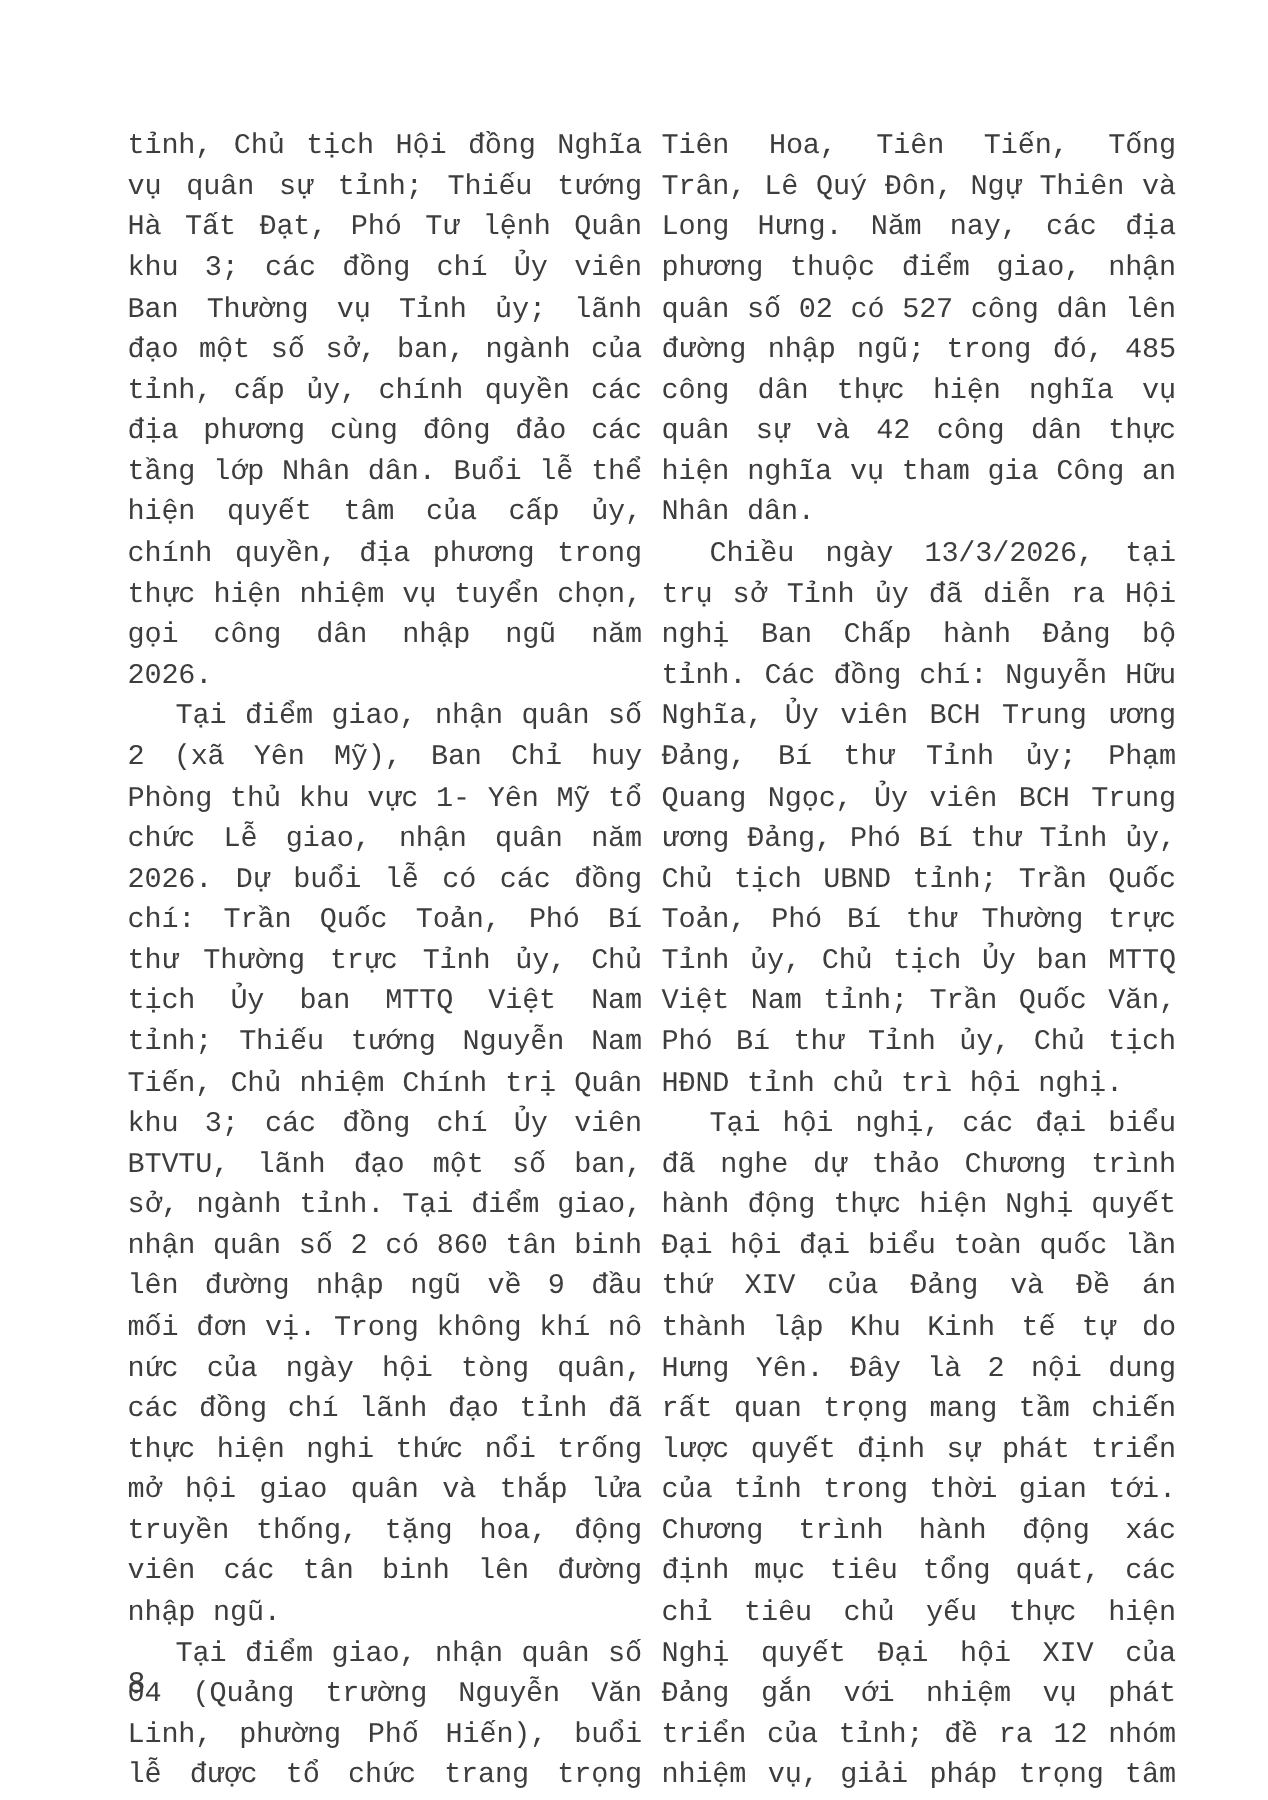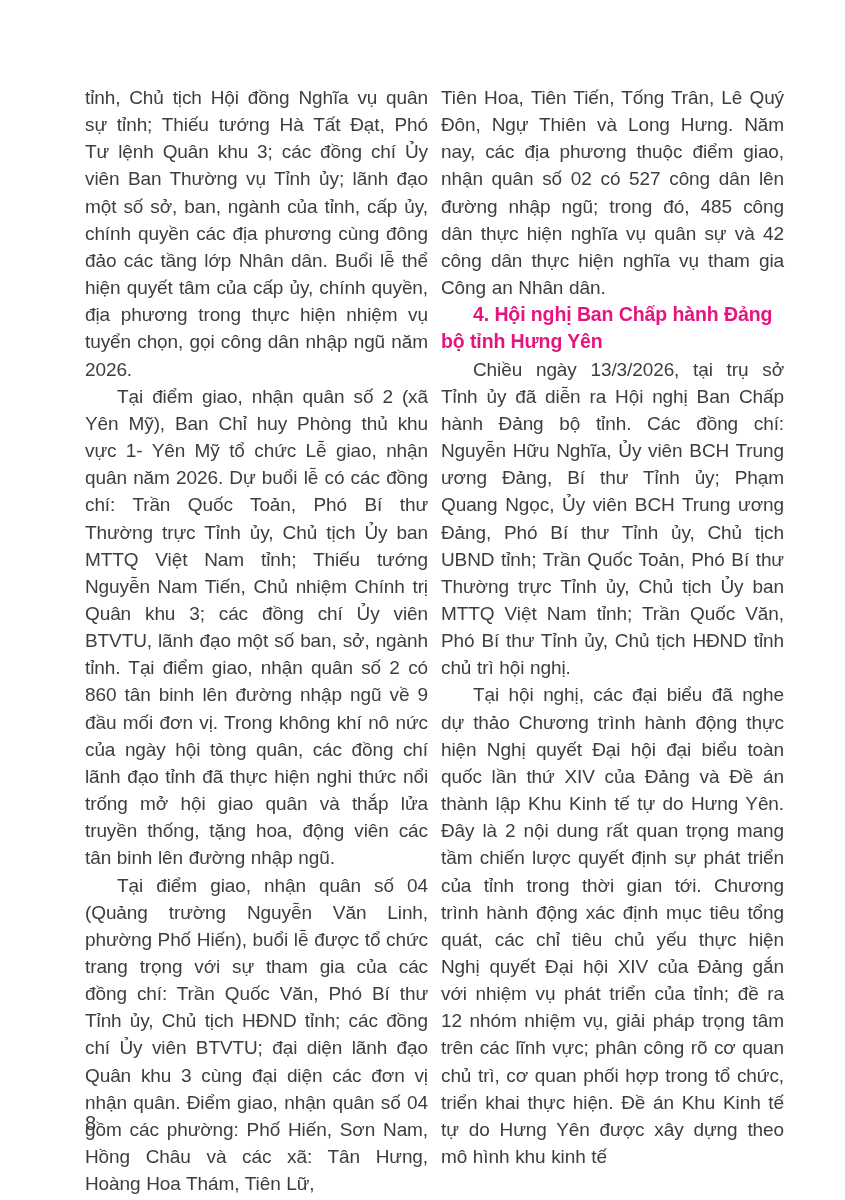--- a/index.html
+++ b/index.html
@@ -11,21 +11,21 @@
   html, body {
     margin: 0;
     padding: 0;
     background: #ffffff;
   }
   .page {
     position: relative;
     width: 845px;
     height: 1200px;
     background: var(--paper);
-    font-family: Liberation Sans, sans-serif;
+    font-family: Liberation Mono, monospace;
     overflow: hidden;
   }
   .content {
     position: absolute;
     left: 85px;
     top: 84px;
     width: 699px;
     display: flex;
     column-gap: 13px;
   }
@@ -73,21 +73,20 @@
   <main class="content">
 
     <section class="column">
       <p class="continued">tỉnh, Chủ tịch Hội đồng Nghĩa vụ quân sự tỉnh; Thiếu tướng Hà Tất Đạt, Phó Tư lệnh Quân khu 3; các đồng chí Ủy viên Ban Thường vụ Tỉnh ủy; lãnh đạo một số sở, ban, ngành của tỉnh, cấp ủy, chính quyền các địa phương cùng đông đảo các tầng lớp Nhân dân. Buổi lễ thể hiện quyết tâm của cấp ủy, chính quyền, địa phương trong thực hiện nhiệm vụ tuyển chọn, gọi công dân nhập ngũ năm 2026.</p>
       <p>Tại điểm giao, nhận quân số 2 (xã Yên Mỹ), Ban Chỉ huy Phòng thủ khu vực 1- Yên Mỹ tổ chức Lễ giao, nhận quân năm 2026. Dự buổi lễ có các đồng chí: Trần Quốc Toản, Phó Bí thư Thường trực Tỉnh ủy, Chủ tịch Ủy ban MTTQ Việt Nam tỉnh; Thiếu tướng Nguyễn Nam Tiến, Chủ nhiệm Chính trị Quân khu 3; các đồng chí Ủy viên BTVTU, lãnh đạo một số ban, sở, ngành tỉnh. Tại điểm giao, nhận quân số 2 có 860 tân binh lên đường nhập ngũ về 9 đầu mối đơn vị. Trong không khí nô nức của ngày hội tòng quân, các đồng chí lãnh đạo tỉnh đã thực hiện nghi thức nổi trống mở hội giao quân và thắp lửa truyền thống, tặng hoa, động viên các tân binh lên đường nhập ngũ.</p>
       <p>Tại điểm giao, nhận quân số 04 (Quảng trường Nguyễn Văn Linh, phường Phố Hiến), buổi lễ được tổ chức trang trọng với sự tham gia của các đồng chí: Trần Quốc Văn, Phó Bí thư Tỉnh ủy, Chủ tịch HĐND tỉnh; các đồng chí Ủy viên BTVTU; đại diện lãnh đạo Quân khu 3 cùng đại diện các đơn vị nhận quân. Điểm giao, nhận quân số 04 gồm các phường: Phố Hiến, Sơn Nam, Hồng Châu và các xã: Tân Hưng, Hoàng Hoa Thám, Tiên Lữ,</p>
     </section>
 
     <section class="column">
       <p class="continued">Tiên Hoa, Tiên Tiến, Tống Trân, Lê Quý Đôn, Ngự Thiên và Long Hưng. Năm nay, các địa phương thuộc điểm giao, nhận quân số 02 có 527 công dân lên đường nhập ngũ; trong đó, 485 công dân thực hiện nghĩa vụ quân sự và 42 công dân thực hiện nghĩa vụ tham gia Công an Nhân dân.</p>
-      <h2 class="section-heading">4. Hội nghị Ban Chấp hành Đảng bộ tỉnh Hưng Yên</h2>
       <p>Chiều ngày 13/3/2026, tại trụ sở Tỉnh ủy đã diễn ra Hội nghị Ban Chấp hành Đảng bộ tỉnh. Các đồng chí: Nguyễn Hữu Nghĩa, Ủy viên BCH Trung ương Đảng, Bí thư Tỉnh ủy; Phạm Quang Ngọc, Ủy viên BCH Trung ương Đảng, Phó Bí thư Tỉnh ủy, Chủ tịch UBND tỉnh; Trần Quốc Toản, Phó Bí thư Thường trực Tỉnh ủy, Chủ tịch Ủy ban MTTQ Việt Nam tỉnh; Trần Quốc Văn, Phó Bí thư Tỉnh ủy, Chủ tịch HĐND tỉnh chủ trì hội nghị.</p>
       <p>Tại hội nghị, các đại biểu đã nghe dự thảo Chương trình hành động thực hiện Nghị quyết Đại hội đại biểu toàn quốc lần thứ XIV của Đảng và Đề án thành lập Khu Kinh tế tự do Hưng Yên. Đây là 2 nội dung rất quan trọng mang tầm chiến lược quyết định sự phát triển của tỉnh trong thời gian tới. Chương trình hành động xác định mục tiêu tổng quát, các chỉ tiêu chủ yếu thực hiện Nghị quyết Đại hội XIV của Đảng gắn với nhiệm vụ phát triển của tỉnh; đề ra 12 nhóm nhiệm vụ, giải pháp trọng tâm trên các lĩnh vực; phân công rõ cơ quan chủ trì, cơ quan phối hợp trong tổ chức, triển khai thực hiện. Đề án Khu Kinh tế tự do Hưng Yên được xây dựng theo mô hình khu kinh tế</p>
     </section>
 
   </main>
 
   <footer class="page-footer">
     <span>8</span>
   </footer>
 

